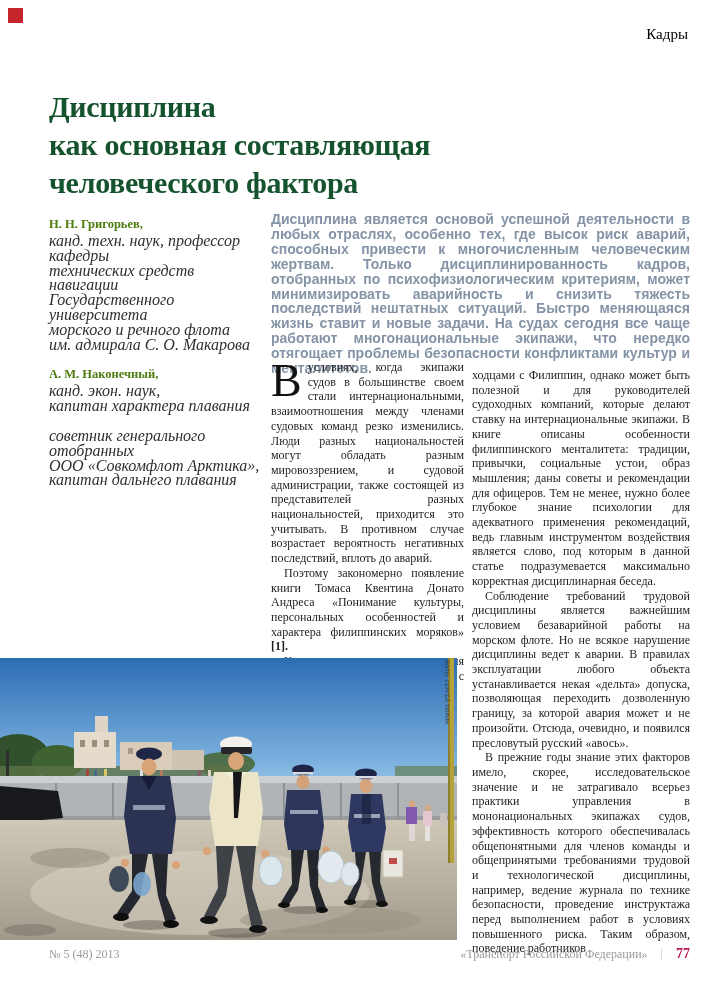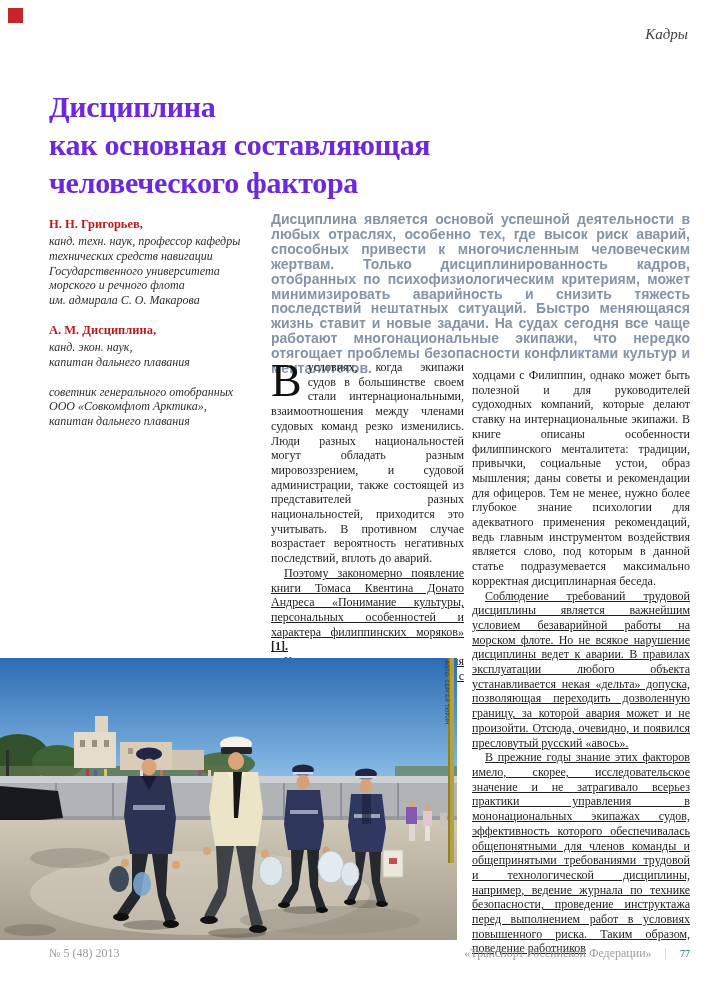--- a/index.html
+++ b/index.html
@@ -3,63 +3,63 @@
 <meta charset="utf-8">
 <style>
   html,body{margin:0;padding:0;background:#e9e9e9;}
   #page{
     position:relative;width:709px;height:1003px;background:#ffffff;
     font-family:"Liberation Serif", serif;color:#1c1c1c;overflow:hidden;
     margin:0 auto;
   }
   .corner-marker{position:absolute;left:8px;top:8px;width:15px;height:15px;background:#c4262c;}
   .section-label{
-    position:absolute;top:26px;right:21px;font-style:italic;font-size:15px;color:#404040;
+    position:absolute;top:26px;right:21px;font-size:15px;color:#000000;
   }
   .title{
     position:absolute;left:49px;top:68px;width:620px;
     font-size:30px;font-weight:700;line-height:38px;letter-spacing:-0.3px;
-    color:#6d28d9;white-space:pre-line;
+    color:#14532d;white-space:pre-line;
   }
   .authors{position:absolute;left:49px;top:217px;width:215px;}
   .author{margin-bottom:15px;}
-  .author-name{font-weight:700;font-size:12.5px;margin-bottom:2px;color:#b91c1c;}
+  .author-name{font-weight:700;font-size:12.5px;margin-bottom:2px;color:#4d7c0f;}
   .author-details{
-    font-style:italic;font-size:12px;line-height:14.8px;color:#2e2e2e;white-space:pre-line;
+    font-style:italic;font-size:16px;line-height:14.8px;color:#2e2e2e;white-space:pre-line;
   }
   .lead{
     position:absolute;left:271px;top:212px;width:419px;
     font-family:"Liberation Sans", sans-serif;font-weight:700;
     font-size:14px;line-height:14.9px;color:#8494a6;text-align:justify;
   }
   .col{position:absolute;top:360px;font-size:12px;line-height:14.7px;text-align:justify;color:#1e1e1e;}
   .col1{left:271px;width:193px;}
   .col2{left:472px;width:218px;margin-top:8px;}
   .col p{margin:0;}
-  .col p.indent{text-indent:13px;text-decoration:underline;}
+  .col p.indent{text-indent:13px;}
   .dropcap{
     float:left;font-size:46px;line-height:37px;padding:2px 6px 0 0;color:#111;
   }
   .ref{font-weight:700;}
   .photo{position:absolute;left:0;top:658px;width:457px;height:282px;}
   .photo svg{display:block;}
   .photo-credit{
     position:absolute;left:444px;top:660px;
     writing-mode:vertical-rl;
     font-family:"Liberation Sans", sans-serif;font-size:5px;letter-spacing:0.4px;
     color:#2f3526;
   }
   .footer{
     position:absolute;left:49px;top:946px;width:641px;
     display:flex;justify-content:space-between;align-items:baseline;
     font-size:12px;color:#9b9b9b;
   }
   .footer-right{display:flex;align-items:baseline;gap:13px;}
   .footer-divider{color:#c8c8c8;}
-  .page-number{font-weight:400;font-size:10px;color:#0f766e;}
+  .page-number{font-weight:700;font-size:14px;color:#be185d;}
 </style>
 </head>
 <body>
 
 <div id="page">
 
   <div class="corner-marker"></div>
 
   <div class="section-label">Кадры</div>
 
@@ -70,23 +70,23 @@
   <div class="authors">
     <div class="author">
       <div class="author-name">Н. Н. Григорьев,</div>
       <div class="author-details">канд. техн. наук,  профессор кафедры
 технических средств навигации
 Государственного университета
 морского и речного флота
 им. адмирала С. О. Макарова</div>
     </div>
     <div class="author">
-      <div class="author-name">А. М. Дисциплина,</div>
+      <div class="author-name">А. М. Наконечный,</div>
       <div class="author-details">канд. экон. наук,
-капитан дальнего плавания</div>
+капитан характера плавания</div>
     </div>
     <div class="author">
       <div class="author-details">советник генерального отобранных
 ООО «Совкомфлот Арктика»,
 капитан дальнего плавания</div>
     </div>
   </div>
 
   <div class="lead">Дисциплина является основой успешной деятельности в любых отраслях, особенно тех, где высок риск аварий, способных привести к многочисленным человеческим жертвам. Только дисциплинированность кадров, отобранных по психофизиологическим критериям, может минимизировать аварийность и снизить тяжесть последствий нештатных ситуаций. Быстро меняющаяся жизнь ставит и новые задачи. На судах сегодня все чаще работают многонациональные экипажи, что нередко отягощает проблемы безопасности конфликтами культур и менталитетов.</div>
 

